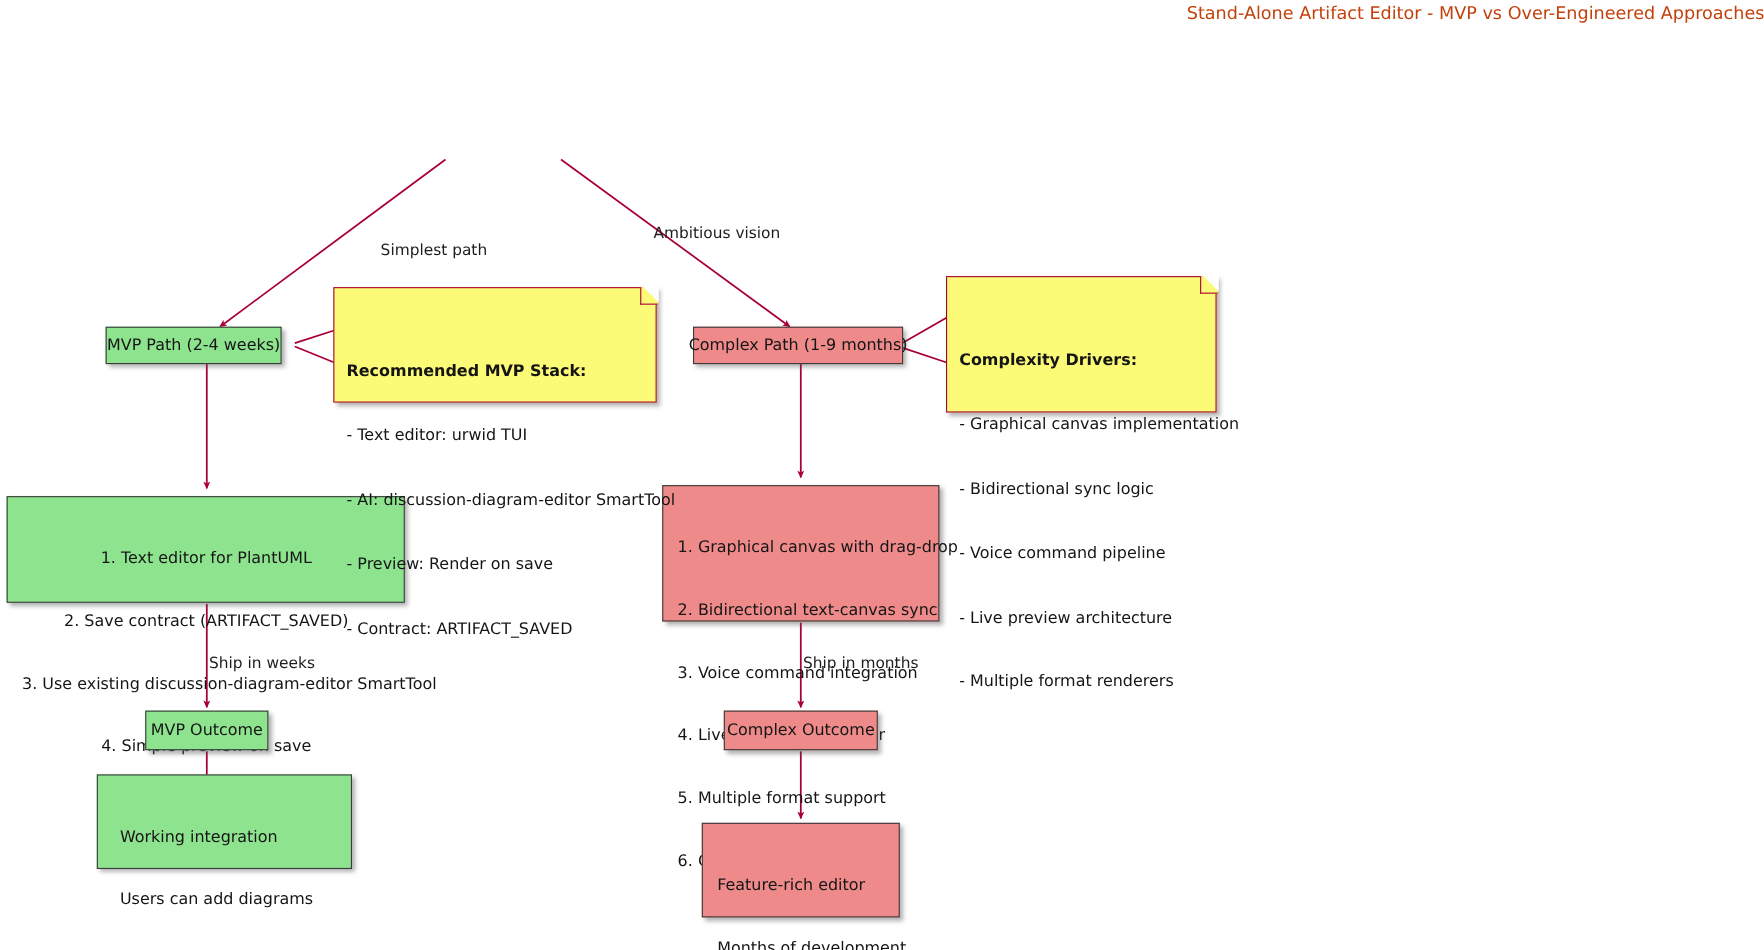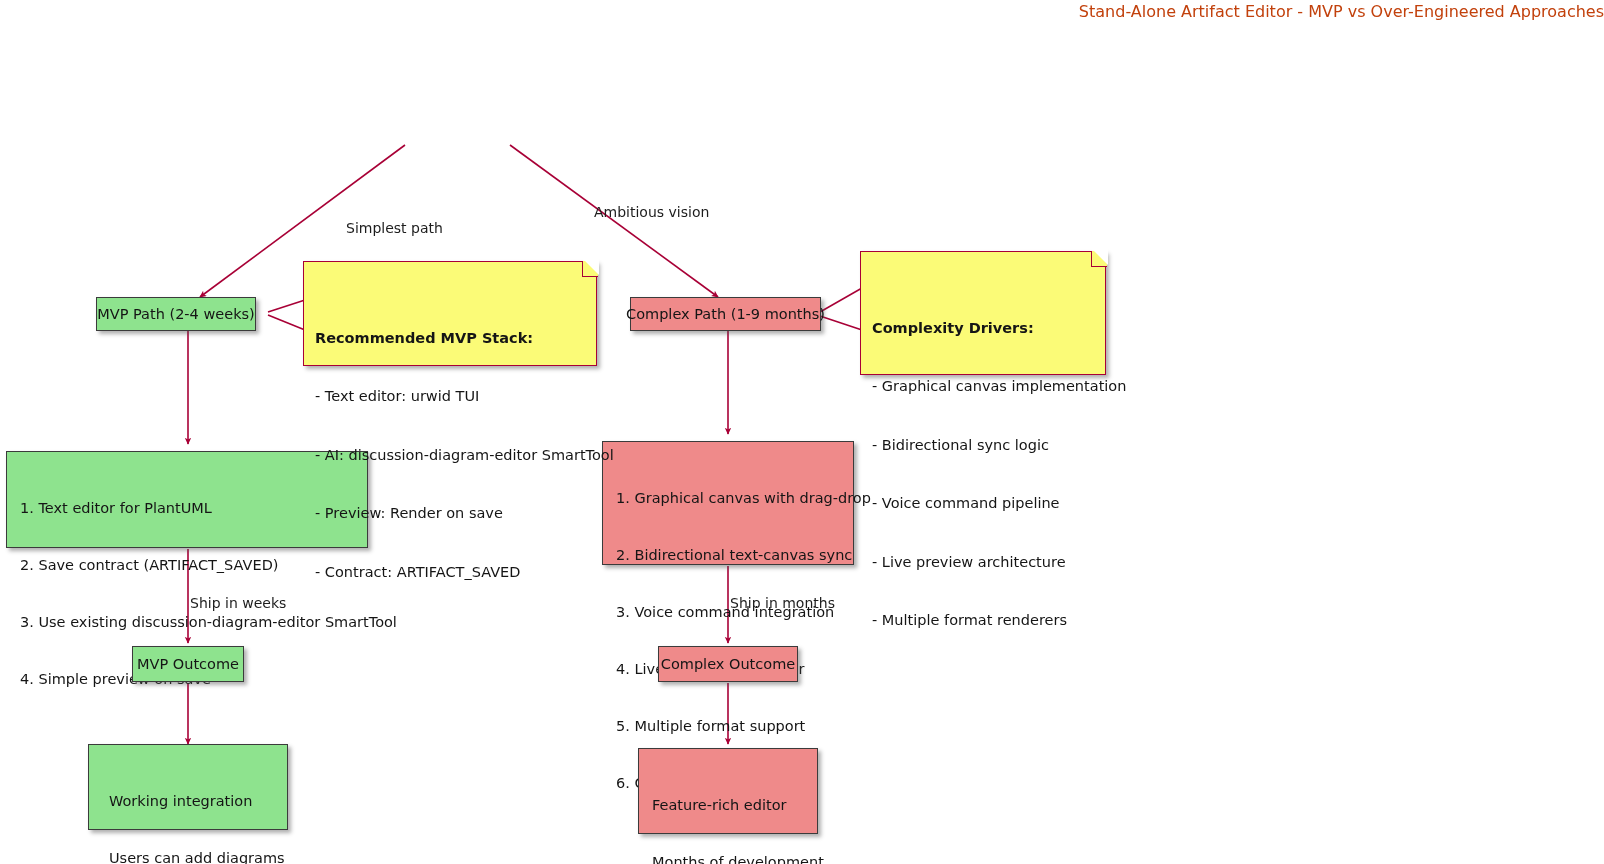--- a/index.html
+++ b/index.html
@@ -162,21 +162,21 @@
 
 
   <div class="node center fill-green" style="left:96px; top:297px; width:160px; height:34px;">
     <span>MVP Path (2-4 weeks)</span>
   </div>
 
   <div class="node center fill-red" style="left:630px; top:297px; width:191px; height:34px;">
     <span>Complex Path (1-9 months)</span>
   </div>
 
-  <div class="node list fill-green" style="left:6px; top:451px; width:362px; height:97px;">
+  <div class="node list fill-green" style="left:6px; top:451px; width:362px; height:97px;text-align:center;">
     <div>1. Text editor for PlantUML</div>
     <div>2. Save contract (ARTIFACT_SAVED)</div>
     <div>3. Use existing discussion-diagram-editor SmartTool</div>
     <div>4. Simple preview on save</div>
   </div>
 
   <div class="node list fill-red" style="left:602px; top:441px; width:252px; height:124px;">
     <div>1. Graphical canvas with drag-drop</div>
     <div>2. Bidirectional text-canvas sync</div>
     <div>3. Voice command integration</div>
@@ -186,21 +186,21 @@
   </div>
 
   <div class="node center fill-green" style="left:132px; top:646px; width:112px; height:36px;">
     <span>MVP Outcome</span>
   </div>
 
   <div class="node center fill-red" style="left:658px; top:646px; width:140px; height:36px;">
     <span>Complex Outcome</span>
   </div>
 
-  <div class="node list fill-green" style="left:88px; top:744px; width:200px; height:86px;padding-left:20px;">
+  <div class="node list fill-green" style="left:88px; top:704px; width:232px; height:86px;padding-left:20px;">
     <div>Working integration</div>
     <div>Users can add diagrams</div>
     
     
   </div>
 
   <div class="node list fill-red" style="left:638px; top:748px; width:180px; height:86px;">
     <div>Feature-rich editor</div>
     <div>Months of development</div>
     

